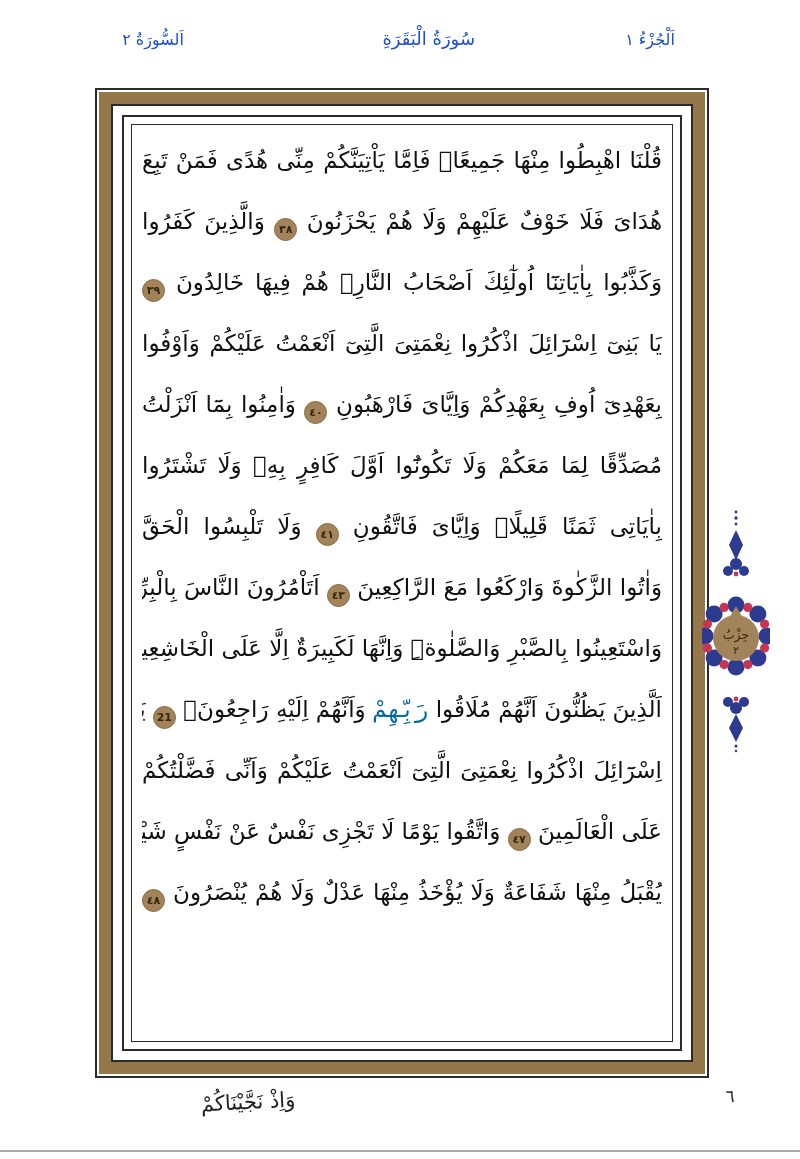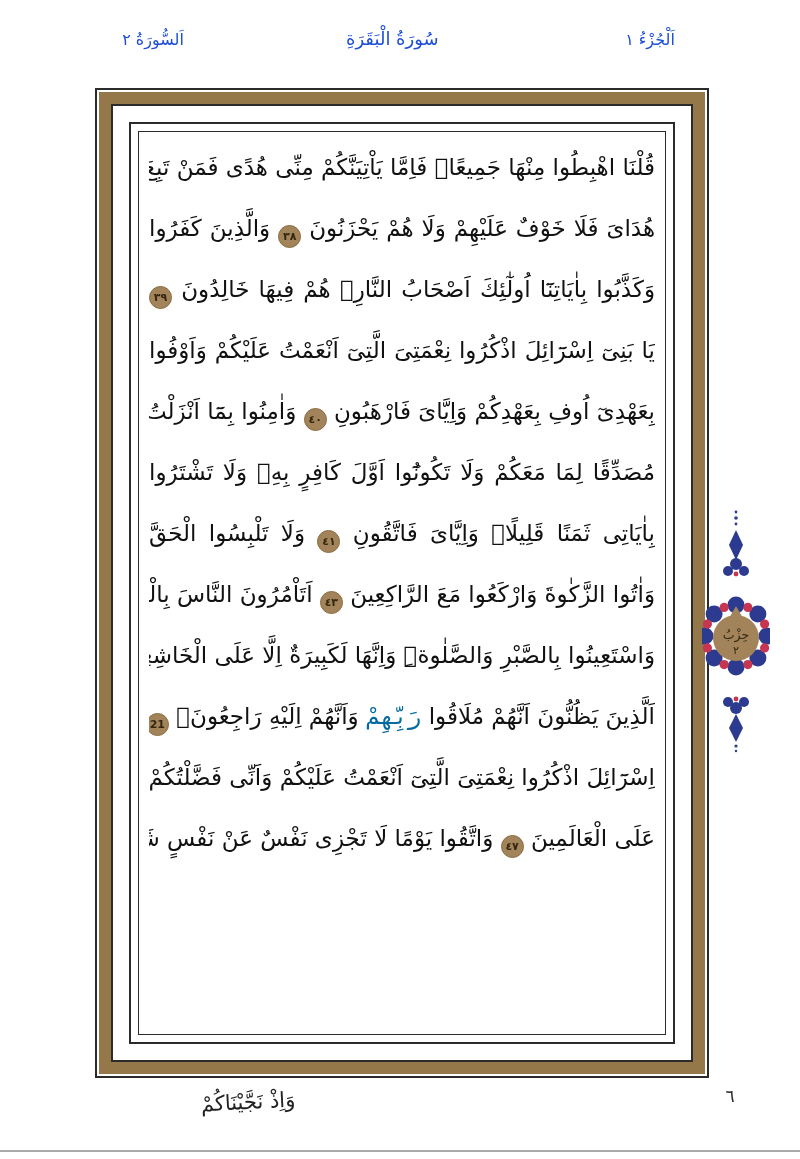--- a/index.html
+++ b/index.html
@@ -3,30 +3,30 @@
 <meta charset="utf-8">
 <style>
   html,body{margin:0;padding:0;background:#ffffff;}
   #page{
     position:relative;width:800px;height:1159px;background:#ffffff;
     font-family:"DejaVu Sans",sans-serif;color:#1e1e1e;overflow:hidden;
   }
   
   .runhead{position:absolute;top:30px;font-size:16px;color:#1d4ed8;white-space:nowrap;direction:rtl;}
   #juz-label{left:605px;width:90px;text-align:center;}
-  #surah-title{left:346px;width:145px;text-align:left;font-size:18px;top:28px;}
+  #surah-title{left:330px;width:145px;text-align:right;font-size:18px;top:28px;}
   #surah-label{left:113px;width:80px;text-align:center;}
   
   #frame-outer{
     position:absolute;left:95px;top:88px;width:614px;height:990px;
     border:2px solid #2b2b2b;background:#ffffff;box-sizing:border-box;padding:2px;
   }
   #frame-gilt{width:100%;height:100%;background:#94784a;box-sizing:border-box;padding:12px;}
   #frame-mid{width:100%;height:100%;background:#ffffff;box-sizing:border-box;
-    border:2px solid #2b2b2b;padding:16px;}
+    border:2px solid #2b2b2b;padding:9px;}
   #frame-mid2{width:100%;height:100%;background:#ffffff;box-sizing:border-box;
     border:2px solid #2b2b2b;padding:7px;}
   #frame-inner{width:100%;height:100%;background:#ffffff;box-sizing:border-box;
     border:1px solid #2b2b2b;overflow:hidden;}
   
   #mushaf-text{
     box-sizing:border-box;width:100%;height:100%;padding:5px 10px 0 10px;
     direction:rtl;
   }
   .qline{
@@ -71,20 +71,21 @@
                 <div class="qline"><span class="seg">وَكَذَّبُوا بِاٰيَاتِنَٓا اُولٰٓئِكَ اَصْحَابُ النَّارِۚ هُمْ فِيهَا خَالِدُونَ</span> <span class="vbadge">٣٩</span></div>
                 <div class="qline"><span class="seg">يَا بَنِىٓ اِسْرَٓائِلَ اذْكُرُوا نِعْمَتِىَ الَّتِىٓ اَنْعَمْتُ عَلَيْكُمْ وَاَوْفُوا</span></div>
                 <div class="qline"><span class="seg">بِعَهْدِىٓ اُوفِ بِعَهْدِكُمْ وَاِيَّاىَ فَارْهَبُونِ</span> <span class="vbadge">٤٠</span> <span class="seg">وَاٰمِنُوا بِمَٓا اَنْزَلْتُ</span></div>
                 <div class="qline"><span class="seg">مُصَدِّقًا لِمَا مَعَكُمْ وَلَا تَكُونُٓوا اَوَّلَ كَافِرٍ بِهِۘ وَلَا تَشْتَرُوا</span></div>
                 <div class="qline"><span class="seg">بِاٰيَاتِى ثَمَنًا قَلِيلًاۘ وَاِيَّاىَ فَاتَّقُونِ</span> <span class="vbadge">٤١</span> <span class="seg">وَلَا تَلْبِسُوا الْحَقَّ</span></div>
                 <div class="qline"><span class="seg">وَاٰتُوا الزَّكٰوةَ وَارْكَعُوا مَعَ الرَّاكِعِينَ</span> <span class="vbadge">٤٣</span> <span class="seg">اَتَاْمُرُونَ النَّاسَ بِالْبِرِّ</span></div>
                 <div class="qline"><span class="seg">وَاسْتَعِينُوا بِالصَّبْرِ وَالصَّلٰوةِۜ وَاِنَّهَا لَكَبِيرَةٌ اِلَّا عَلَى الْخَاشِعِينَۙ</span> </div>
                 <div class="qline"><span class="seg">اَلَّذِينَ يَظُنُّونَ اَنَّهُمْ مُلَاقُوا</span> <span class="seg red">رَبِّهِمْ</span> <span class="seg">وَاَنَّهُمْ اِلَيْهِ رَاجِعُونَۛ</span> <span class="vbadge">21</span> <span class="seg">يَا بَنِىٓ</span></div>
                 <div class="qline"><span class="seg">اِسْرَٓائِلَ اذْكُرُوا نِعْمَتِىَ الَّتِىٓ اَنْعَمْتُ عَلَيْكُمْ وَاَنِّى فَضَّلْتُكُمْ</span></div>
                 <div class="qline"><span class="seg">عَلَى الْعَالَمِينَ</span> <span class="vbadge">٤٧</span> <span class="seg">وَاتَّقُوا يَوْمًا لَا تَجْزِى نَفْسٌ عَنْ نَفْسٍ شَيْـًٔا وَلَا</span></div>
+                <div class="qline"><span class="seg">يُقْبَلُ مِنْهَا شَفَاعَةٌ وَلَا يُؤْخَذُ مِنْهَا عَدْلٌ وَلَا هُمْ يُنْصَرُونَ</span> <span class="vbadge">٤٨</span></div>
               </div>
           </div>
         </div>
       </div>
     </div>
   </div>
 
   <svg id="hizb-marker" viewBox="0 0 68 245" xmlns="http://www.w3.org/2000/svg">
     <g fill="#2c3a8f">
       <circle cx="34" cy="4" r="1.4"></circle>

